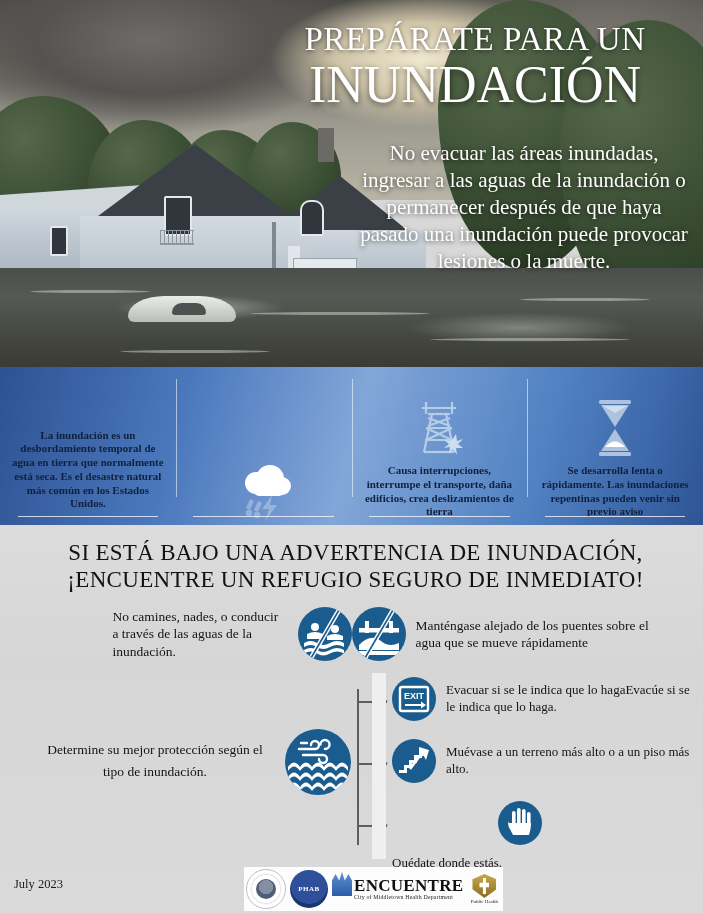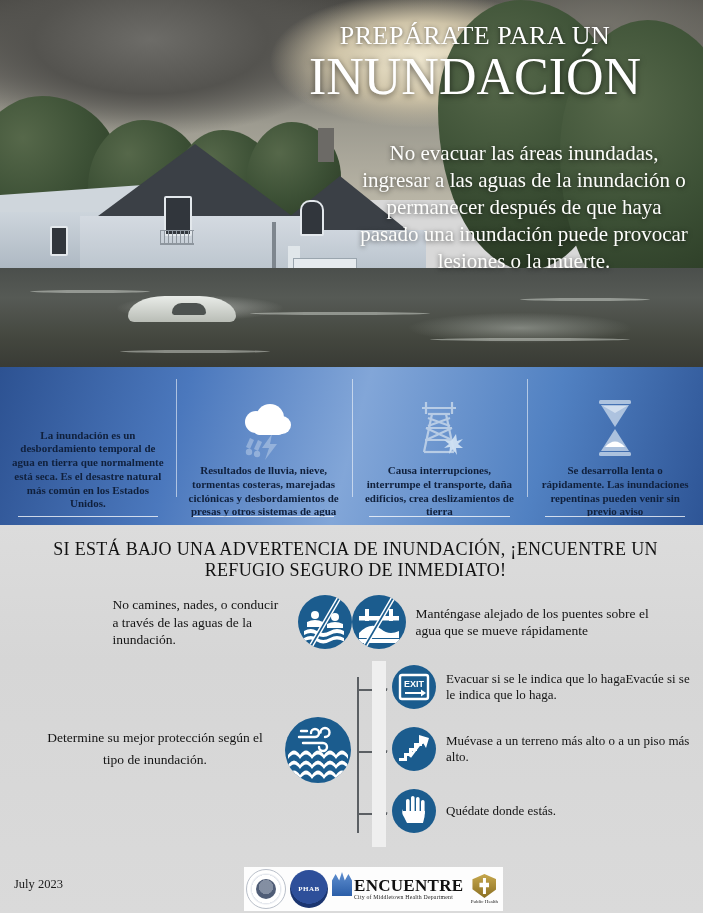--- a/index.html
+++ b/index.html
@@ -162,21 +162,21 @@
   }
 
   .hero-title-wrap {
     position: absolute;
     right: 18px; top: 22px;
     width: 420px;
     text-align: center;
     color: #ffffff;
   }
   .hero-kicker {
-    font-size: 26px;
+    font-size: 33px;
     letter-spacing: 0.5px;
     line-height: 1.05;
     text-shadow: 0 1px 4px rgba(0,0,0,.55);
   }
   .hero-title {
     font-size: 52px;
     line-height: 1.0;
     margin-top: 2px;
     text-shadow: 0 2px 6px rgba(0,0,0,.6);
   }
@@ -248,21 +248,21 @@
   
   .main {
     position: relative;
     width: 703px;
     height: 388px;
     background: linear-gradient(180deg, #dcdcdc 0%, #d6d6d6 35%, #dadada 100%);
   }
   .main-heading {
     padding: 14px 26px 0 34px;
     text-align: center;
-    font-size: 18px;
+    font-size: 23px;
     line-height: 1.18;
     color: #121212;
     letter-spacing: 0.3px;
   }
 
   .row-two {
     position: relative;
     margin-top: 14px;
     display: flex;
     align-items: center;
@@ -343,21 +343,21 @@
 
   .opt {
     position: absolute;
     left: 392px;
     display: flex;
     align-items: center;
     gap: 10px;
   }
   .opt.o1 { top: 0px; }
   .opt.o2 { top: 62px; }
-  .opt.o3 { top: 124px; }
+  .opt.o3 { top: 124px; flex-direction: column; }
   .opt-text {
     font-size: 13px;
     line-height: 1.3;
     color: #141414;
     width: 255px;
   }
   .white-strip {
     position: absolute;
     left: 372px; top: -4px;
     width: 14px; height: 186px;
@@ -539,21 +539,20 @@
               <path d="M40 32 l-10 14 h7 l-4 12 12-16 h-7z"></path>
             </g>
             <g fill="#ffffff">
               <circle cx="24" cy="20" r="11"></circle>
               <circle cx="38" cy="16" r="14"></circle>
               <circle cx="50" cy="23" r="9"></circle>
               <rect x="22" y="22" width="30" height="11" rx="5"></rect>
             </g>
           </svg>
         </div>
-        <div class="band-text">Resultados de lluvia, nieve, tormentas costeras, marejadas ciclónicas y desbordamientos de presas y otros sistemas de agua</div>
         <div class="band-rule"></div>
       </div>
 
       <div class="band-col">
         <div class="band-icon">
           <svg width="62" height="64" viewBox="0 0 62 64">
             <g stroke="#c5d6ea" stroke-width="2.2" fill="none" opacity="0.85">
               <path d="M14 12 h34"></path>
               <path d="M18 6 v12 M44 6 v12"></path>
               <path d="M20 18 h22"></path>

